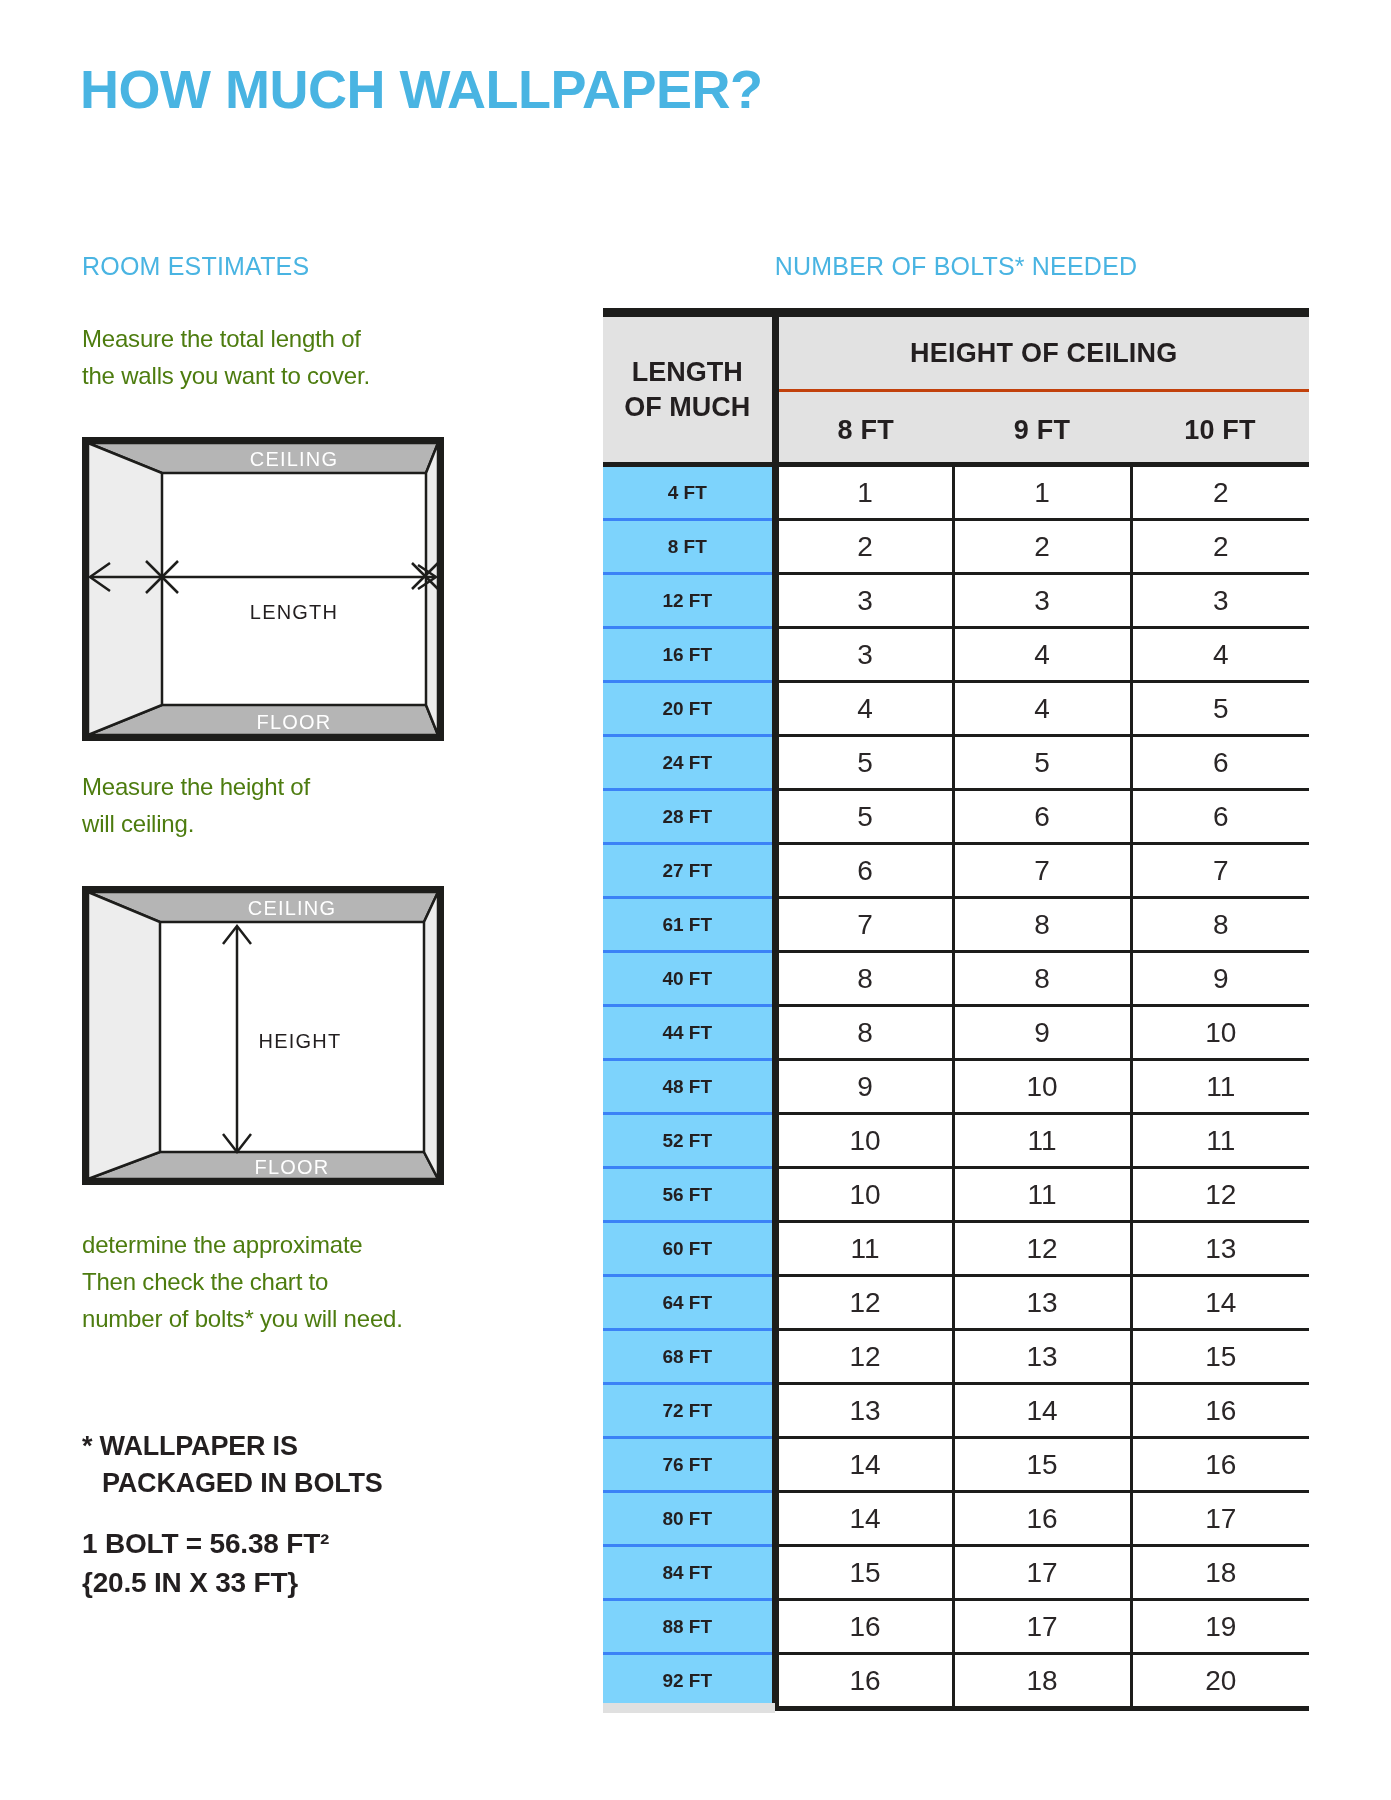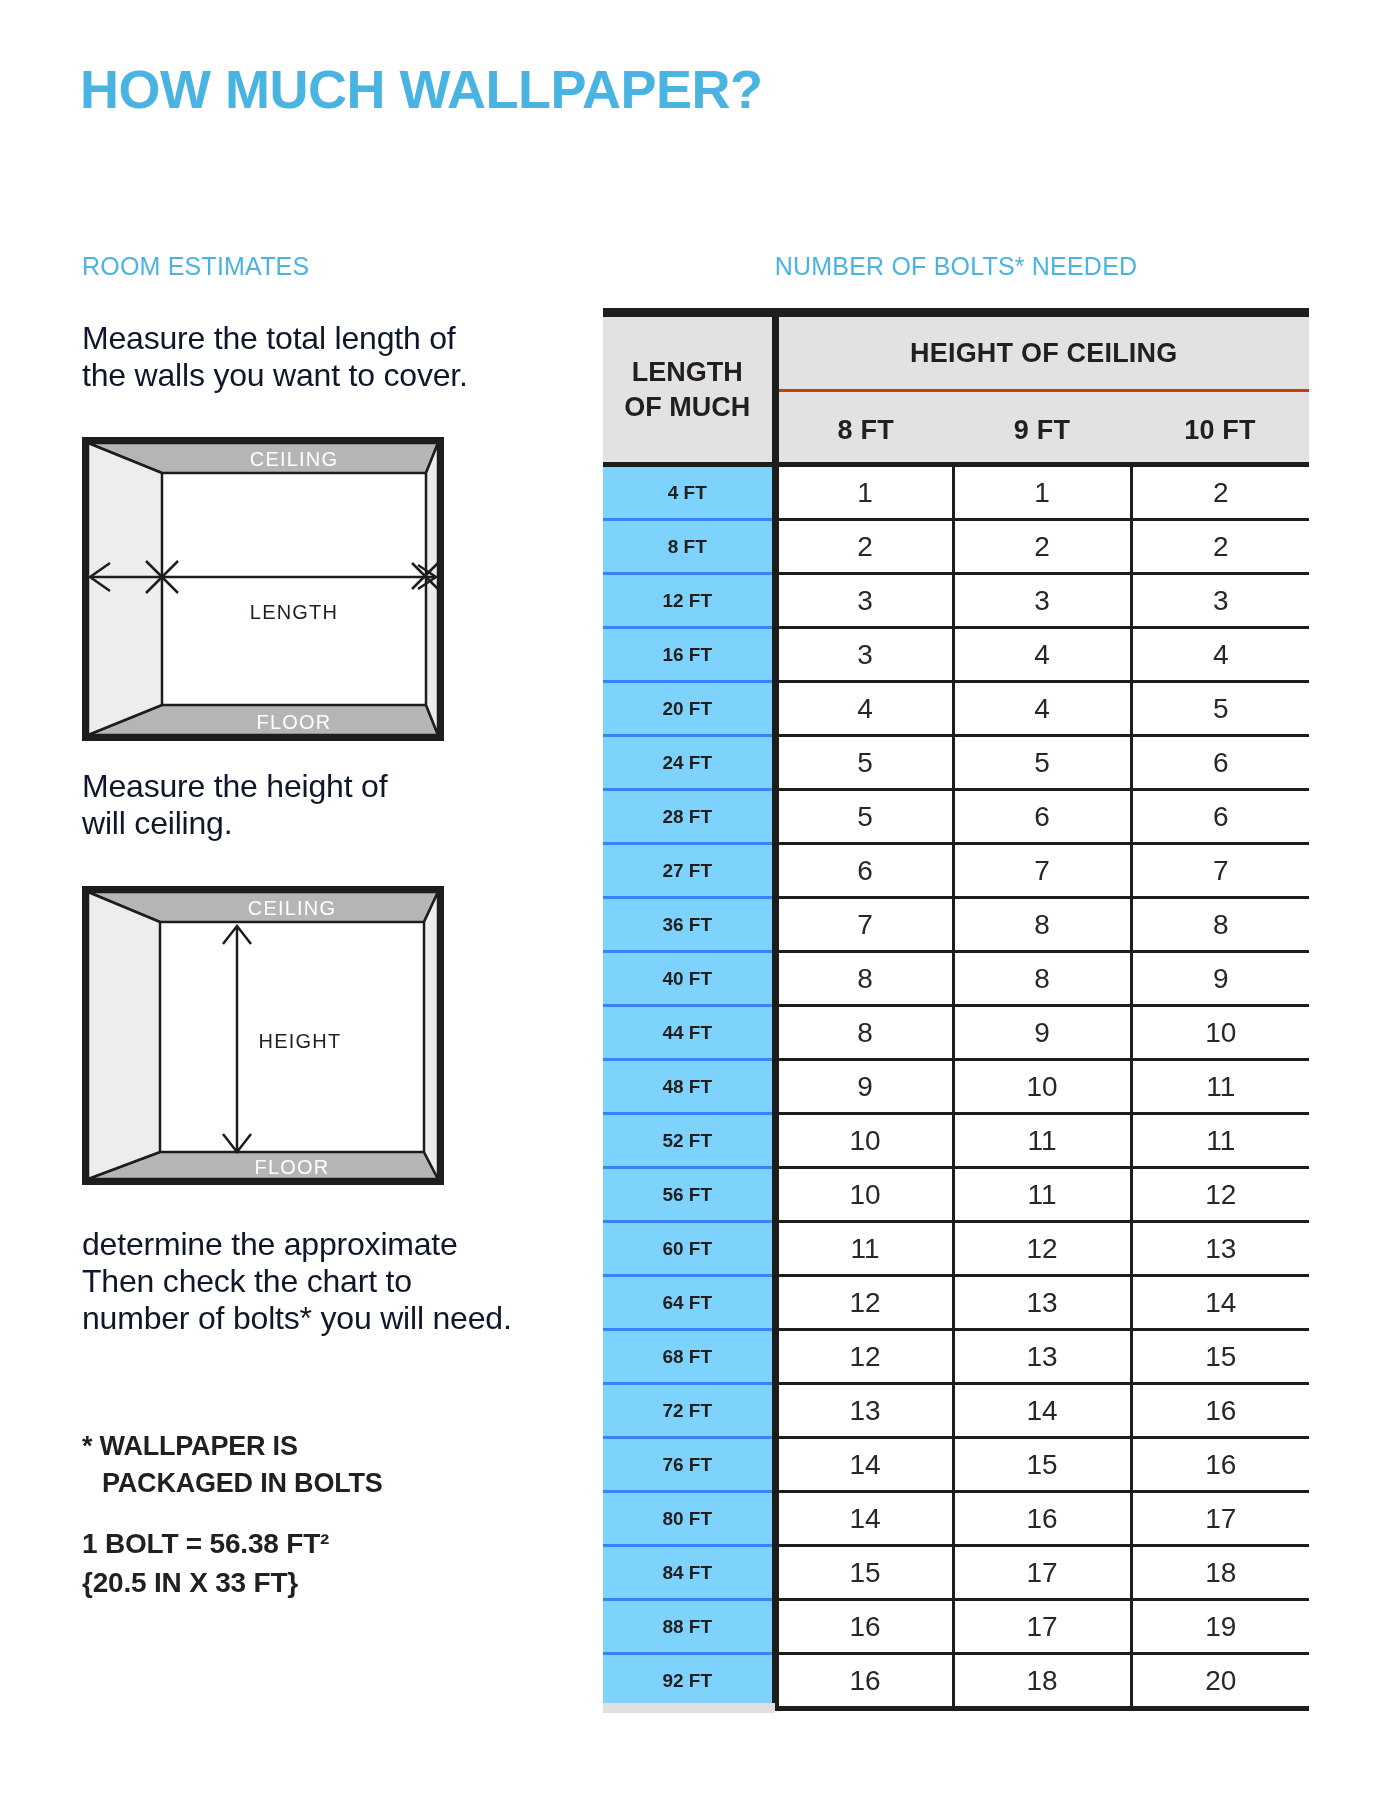--- a/index.html
+++ b/index.html
@@ -26,24 +26,24 @@
     font-size: 25px;
     font-weight: 400;
     color: #49b4e2;
     letter-spacing: 0.2px;
     white-space: nowrap;
   }
   .room-estimates-heading { left: 82px; top: 252px; }
   .bolts-heading { left: 603px; top: 252px; width: 706px; text-align: center; }
 
   .body-text {
-    font-size: 32px;
+    font-size: 24px;
     line-height: 37px;
     letter-spacing: -0.2px;
-    color: #0f172a;
+    color: #4d7c0f;
   }
   .step1-text { left: 82px; top: 320px; }
   .step2-text { left: 82px; top: 768px; }
   .step3-text { left: 82px; top: 1226px; }
 
   .footnote-text {
     left: 82px; top: 1428px;
     font-size: 27px;
     font-weight: 700;
     line-height: 37px;
@@ -279,21 +279,21 @@
     </tr>
 
     <tr>
       <th class="rowlabel">27 FT</th>
       <td>6</td>
       <td>7</td>
       <td>7</td>
     </tr>
 
     <tr>
-      <th class="rowlabel">36 FT</th>
+      <th class="rowlabel">61 FT</th>
       <td>7</td>
       <td>8</td>
       <td>8</td>
     </tr>
 
     <tr>
       <th class="rowlabel">40 FT</th>
       <td>8</td>
       <td>8</td>
       <td>9</td>

